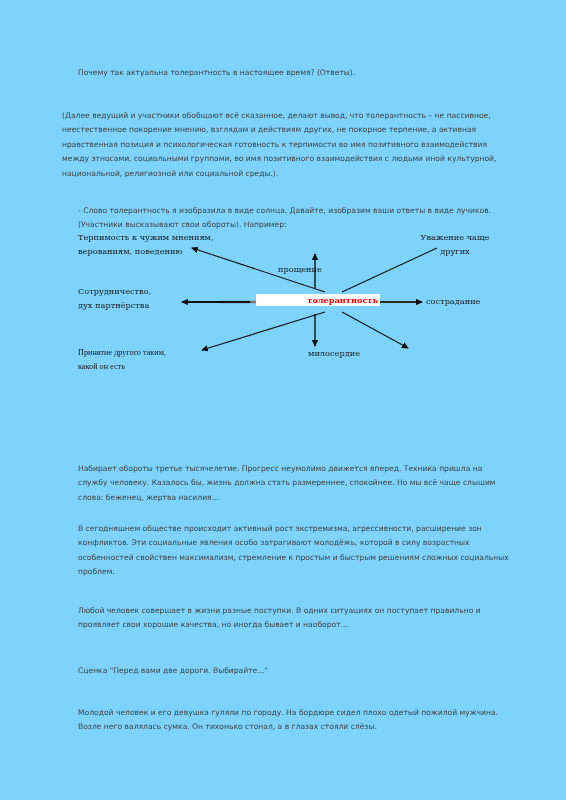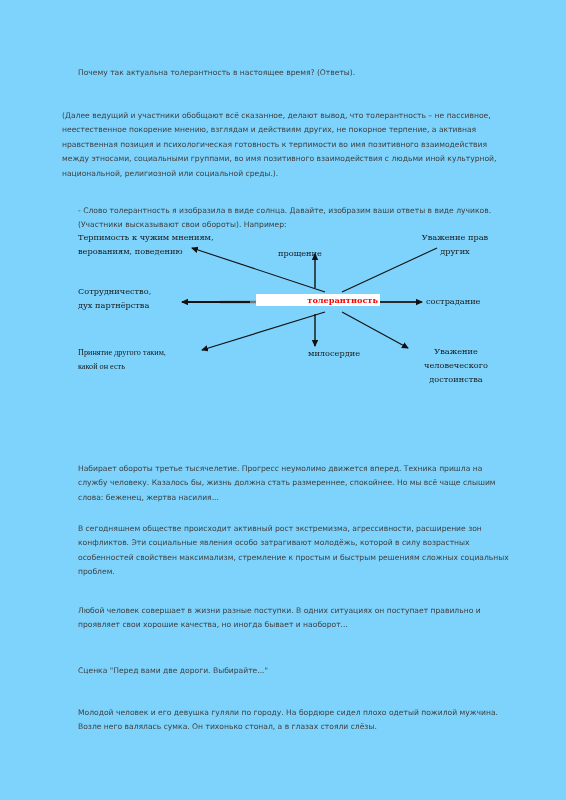--- a/index.html
+++ b/index.html
@@ -62,21 +62,21 @@
     font-family: "DejaVu Serif", serif;
     font-weight: bold;
     font-size: 8.2px;
     line-height: 12px;
     color: #ff0000;
     white-space: nowrap;
     background: #ffffff;
     padding: 0 2px;
   }
   .n-tolerance-others { left: 8px;  top: 4px;  width: 170px; }
-  .n-forgiveness      { left: 208px; top: 20px; width: 80px; text-align: left; }
+  .n-forgiveness      { left: 208px; top: 36px; width: 80px; text-align: left; }
   .n-respect-rights   { left: 330px; top: 4px;  width: 110px; text-align: center; }
   .n-cooperation      { left: 8px;  top: 58px;  width: 120px; }
   .n-compassion       { left: 356px; top: 68px; width: 100px; }
   .n-acceptance       { left: 8px;  top: 120px; width: 160px; font-family: Liberation Serif, serif; }
   .n-mercy            { left: 200px; top: 120px; width: 90px; text-align: right; }
   .n-dignity          { left: 336px; top: 118px; width: 100px; text-align: center; }
   .n-center           { left: 186px; top: 68px; width: 120px; text-align: right; }
 </style>
 </head>
 <body>
@@ -115,36 +115,33 @@
       <line x1="245" y1="88" x2="245" y2="120" stroke="#111111" stroke-width="1.4" marker-end="url(#ah)"></line>
 
       <line x1="272" y1="86" x2="338" y2="122" stroke="#111111" stroke-width="1.1" marker-end="url(#ah)"></line>
     </svg>
 
     <div class="node n-tolerance-others">Терпимость к чужим мнениям,
 верованиям, поведению</div>
 
     <div class="node n-forgiveness">прощение</div>
 
-    <div class="node n-respect-rights">Уважение прав
+    <div class="node n-respect-rights">Уважение чаще
 других</div>
 
     <div class="node n-cooperation">Сотрудничество,
 дух партнёрства</div>
 
     <div class="node n-compassion">сострадание</div>
 
     <div class="node n-acceptance">Принятие другого таким,
 какой он есть</div>
 
     <div class="node n-mercy">милосердие</div>
 
-    <div class="node n-dignity">Уважение
-человеческого
-достоинства</div>
 
     <div class="node-center n-center">толерантность</div>
   </div>
 
   <p class="para p-mill">Набирает обороты третье тысячелетие. Прогресс неумолимо движется вперед. Техника пришла на службу человеку. Казалось бы, жизнь должна стать размереннее, спокойнее. Но мы всё чаще слышим слова: беженец, жертва насилия...</p>
 
   <p class="para p-society">В сегодняшнем обществе происходит активный рост экстремизма, агрессивности, расширение зон конфликтов. Эти социальные явления особо затрагивают молодёжь, которой в силу возрастных особенностей свойствен максимализм, стремление к простым и быстрым решениям сложных социальных проблем.</p>
 
   <p class="para p-person">Любой человек совершает в жизни разные поступки. В одних ситуациях он поступает правильно и проявляет свои хорошие качества, но иногда бывает и наоборот...</p>
 

